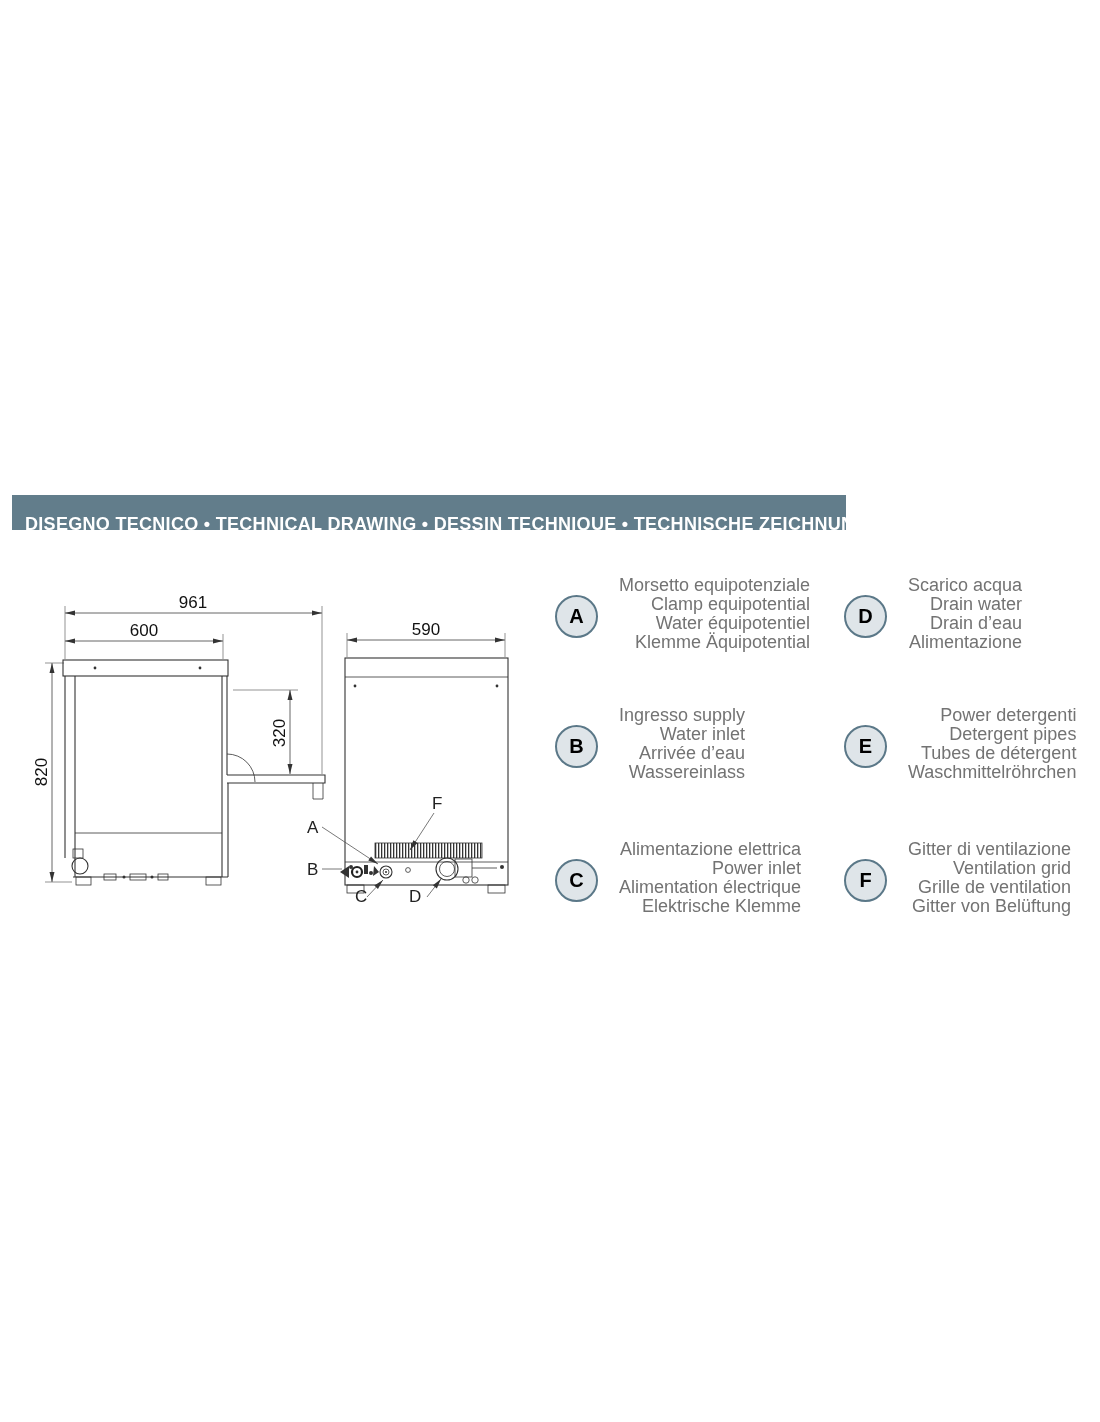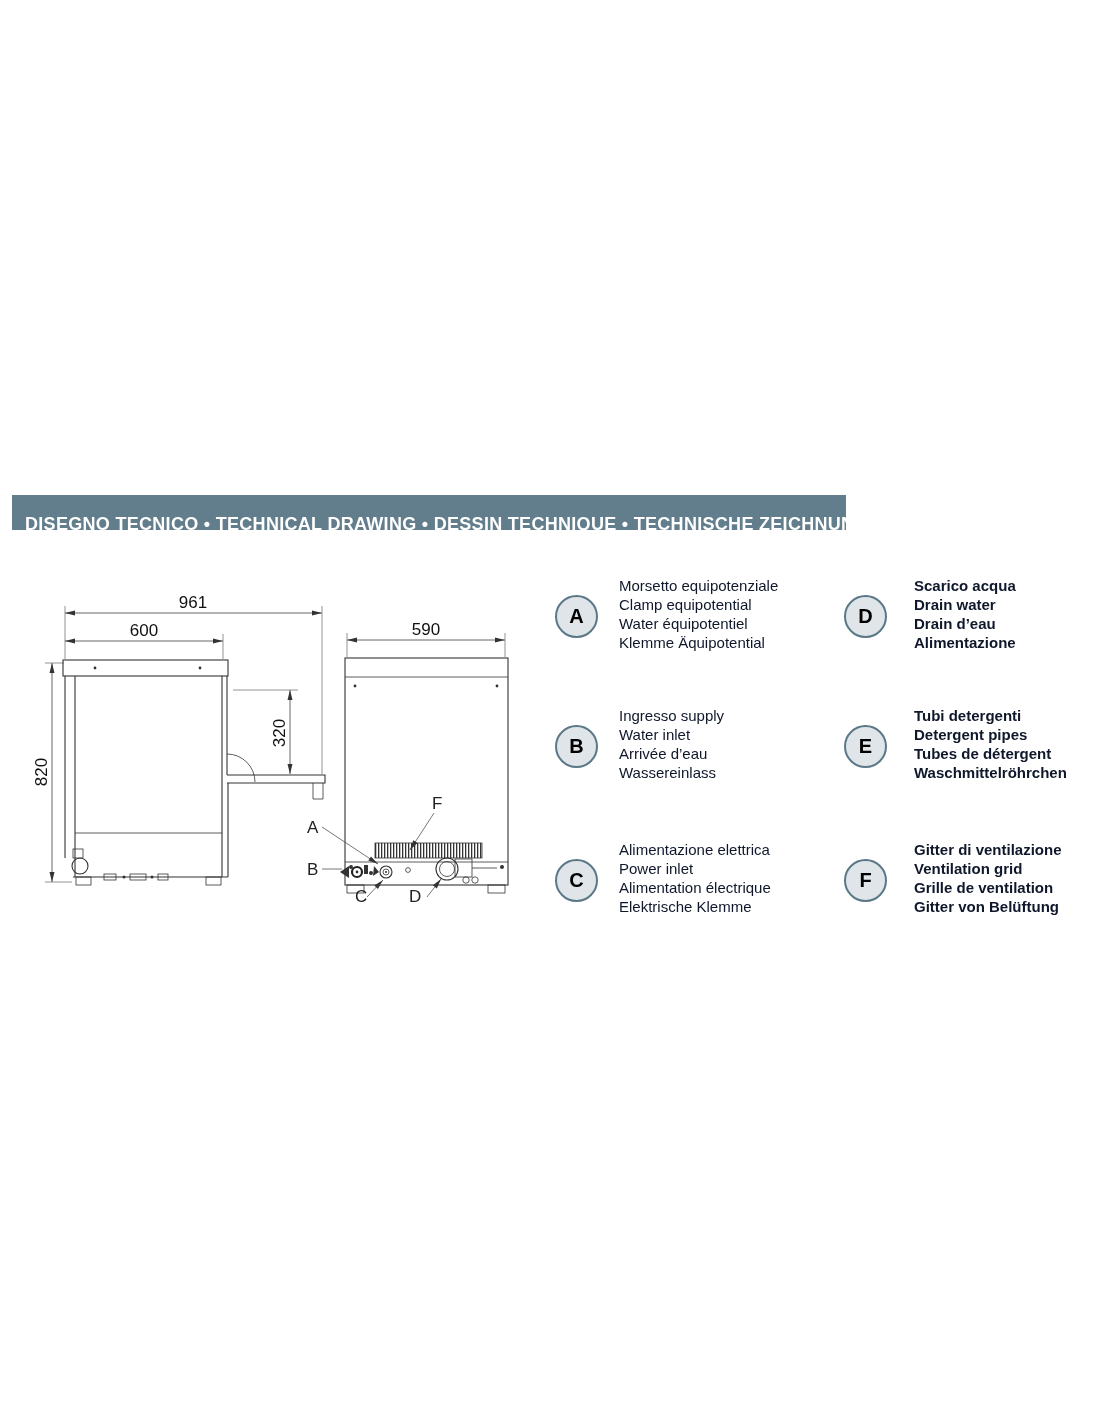--- a/index.html
+++ b/index.html
@@ -34,24 +34,24 @@
   svg text.callout{font-size:17px;fill:#222;}
   .legend-item{position:absolute;}
   .legend-circle{
     position:absolute;left:0;top:19px;width:43px;height:43px;border-radius:50%;
     box-sizing:border-box;background:var(--circle-fill);
     border:2.5px solid var(--circle-border);
     display:flex;align-items:center;justify-content:center;
     font-size:20px;font-weight:bold;color:#000;
   }
   .legend-text{
-    position:absolute;left:64px;top:0;font-size:15px;line-height:19px;
-    white-space:nowrap;color:#0f172a;
-  }
-  .legend-item.col2 .legend-text{left:70px;font-weight:bold;}
+    position:absolute;left:64px;top:0;font-size:18px;line-height:19px;
+    white-space:nowrap;color:#737373;text-align:right;
+  }
+  .legend-item.col2 .legend-text{left:64px;}
 </style>
 </head>
 <body>
 
 <div class="header-bar">
   <span class="title">DISEGNO TECNICO • TECHNICAL DRAWING • DESSIN TECHNIQUE • TECHNISCHE ZEICHNUNG</span>
 </div>
 
 <svg class="drawing" width="520" height="345" viewBox="20 575 520 345" xmlns="http://www.w3.org/2000/svg">
   <defs>
@@ -197,21 +197,21 @@
   <div class="legend-text">
     <div>Scarico acqua</div>
     <div>Drain water</div>
     <div>Drain d’eau</div>
     <div>Alimentazione</div>
   </div>
 </div>
 <div class="legend-item col2" style="left:844px;top:706px;">
   <div class="legend-circle">E</div>
   <div class="legend-text">
-    <div>Tubi detergenti</div>
+    <div>Power detergenti</div>
     <div>Detergent pipes</div>
     <div>Tubes de détergent</div>
     <div>Waschmittelröhrchen</div>
   </div>
 </div>
 <div class="legend-item col2" style="left:844px;top:840px;">
   <div class="legend-circle">F</div>
   <div class="legend-text">
     <div>Gitter di ventilazione</div>
     <div>Ventilation grid</div>

